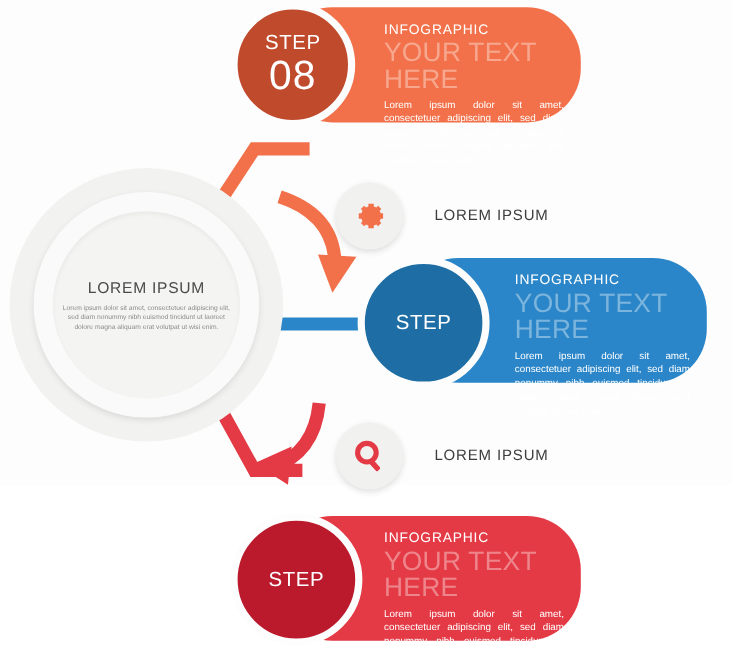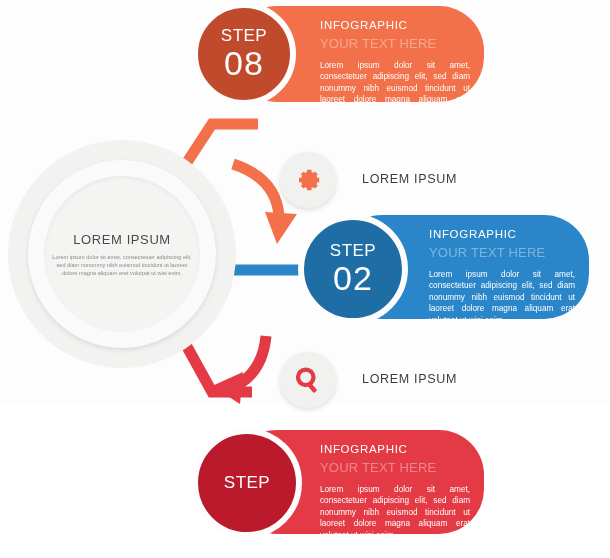--- a/index.html
+++ b/index.html
@@ -17,21 +17,21 @@
   .bar-02{left:337px;top:215px;width:252px;height:104px;background:#2a86c8;}
   .bar-03{left:232px;top:430px;width:252px;height:104px;background:#e43a45;}
 
   .bar-txt{position:absolute;left:88px;right:14px;top:12px;}
   .bar-02 .bar-txt{left:92px;}
   .kicker{
     font-size:11.5px;letter-spacing:.7px;color:#ffffff;
     font-weight:400;margin:0 0 1px 0;line-height:14px;
   }
   .headline{
-    font-size:13px;letter-spacing:.2px;line-height:22px;margin:0 0 5px 0;
+    font-size:22px;letter-spacing:.2px;line-height:22px;margin:0 0 5px 0;
     color:rgba(255,255,255,.38);font-weight:400;
   }
   .bar-body{
     font-size:8.2px;line-height:11.4px;color:#ffffff;margin:0;
     text-align:justify;font-weight:400;
   }
 
   
   .step-circle{
     position:absolute;border-radius:50%;
@@ -119,21 +119,20 @@
 
   <div class="bar bar-02">
     <div class="bar-txt">
       <p class="kicker">INFOGRAPHIC</p>
       <p class="headline">YOUR TEXT HERE</p>
       <p class="bar-body">Lorem ipsum dolor sit amet, consectetuer adipiscing elit, sed diam nonummy nibh euismod tincidunt ut laoreet dolore magna aliquam erat volutpat ut wisi enim.</p>
     </div>
   </div>
   <div class="step-circle step-02">
     <span class="step-word">STEP</span>
-    <span class="step-num">02</span>
   </div>
 
   <div class="bar bar-03">
     <div class="bar-txt">
       <p class="kicker">INFOGRAPHIC</p>
       <p class="headline">YOUR TEXT HERE</p>
       <p class="bar-body">Lorem ipsum dolor sit amet, consectetuer adipiscing elit, sed diam nonummy nibh euismod tincidunt ut laoreet dolore magna aliquam erat volutpat ut wisi enim.</p>
     </div>
   </div>
   <div class="step-circle step-03">

